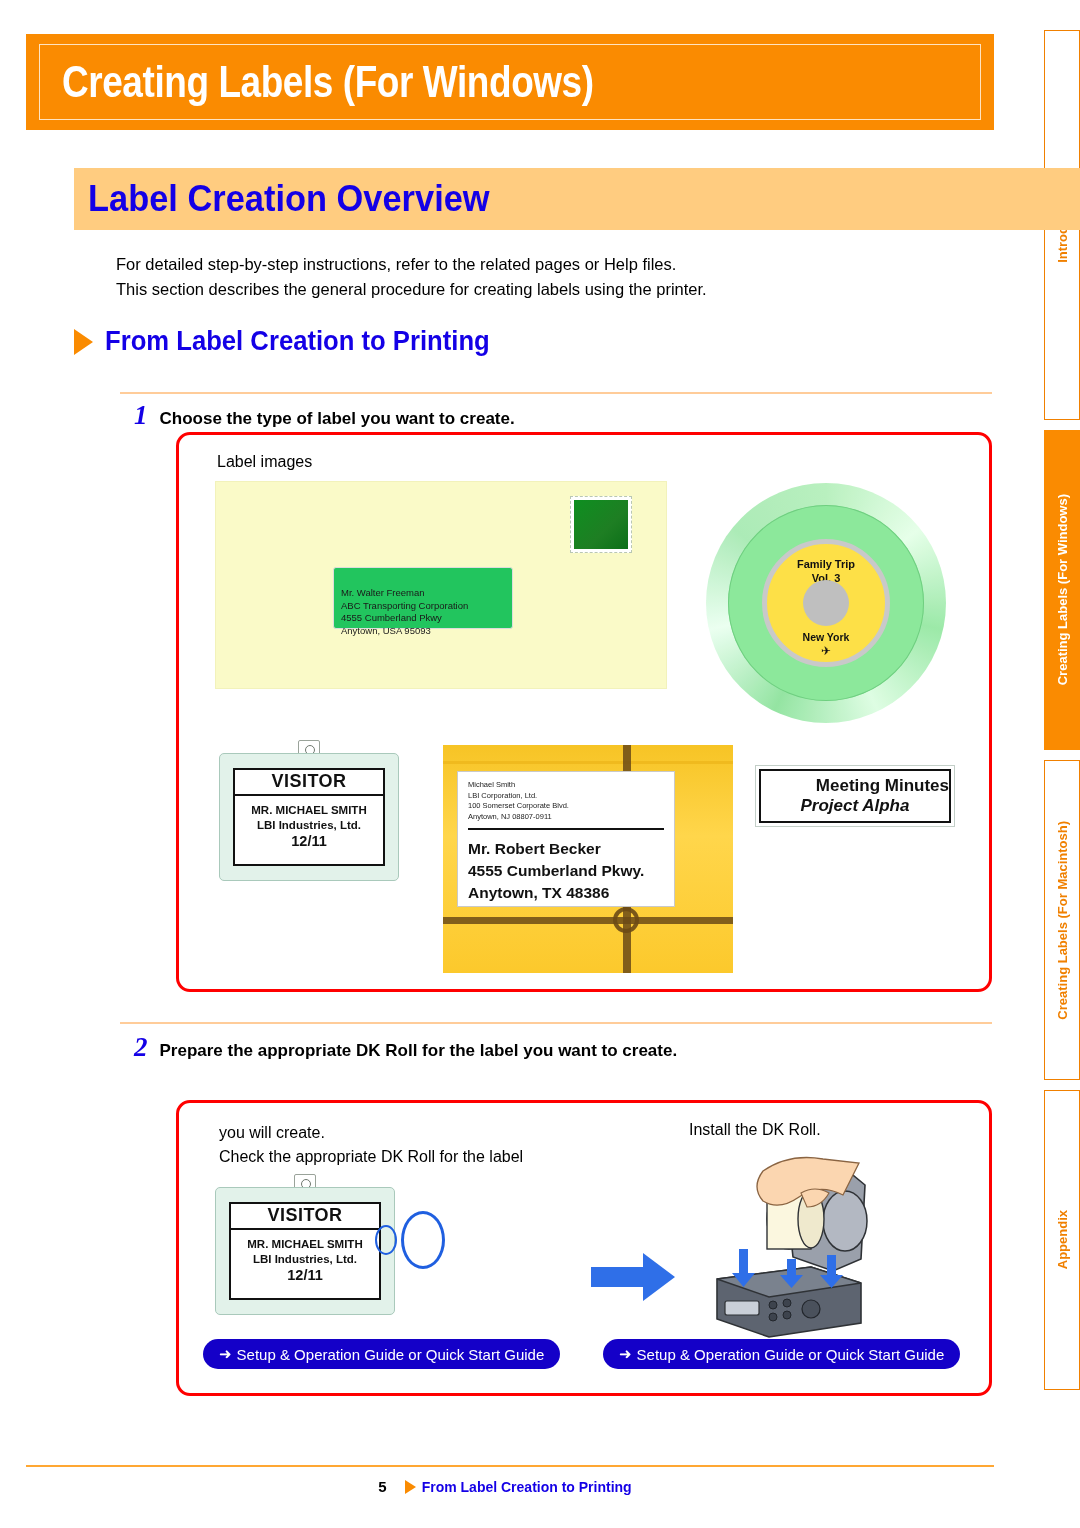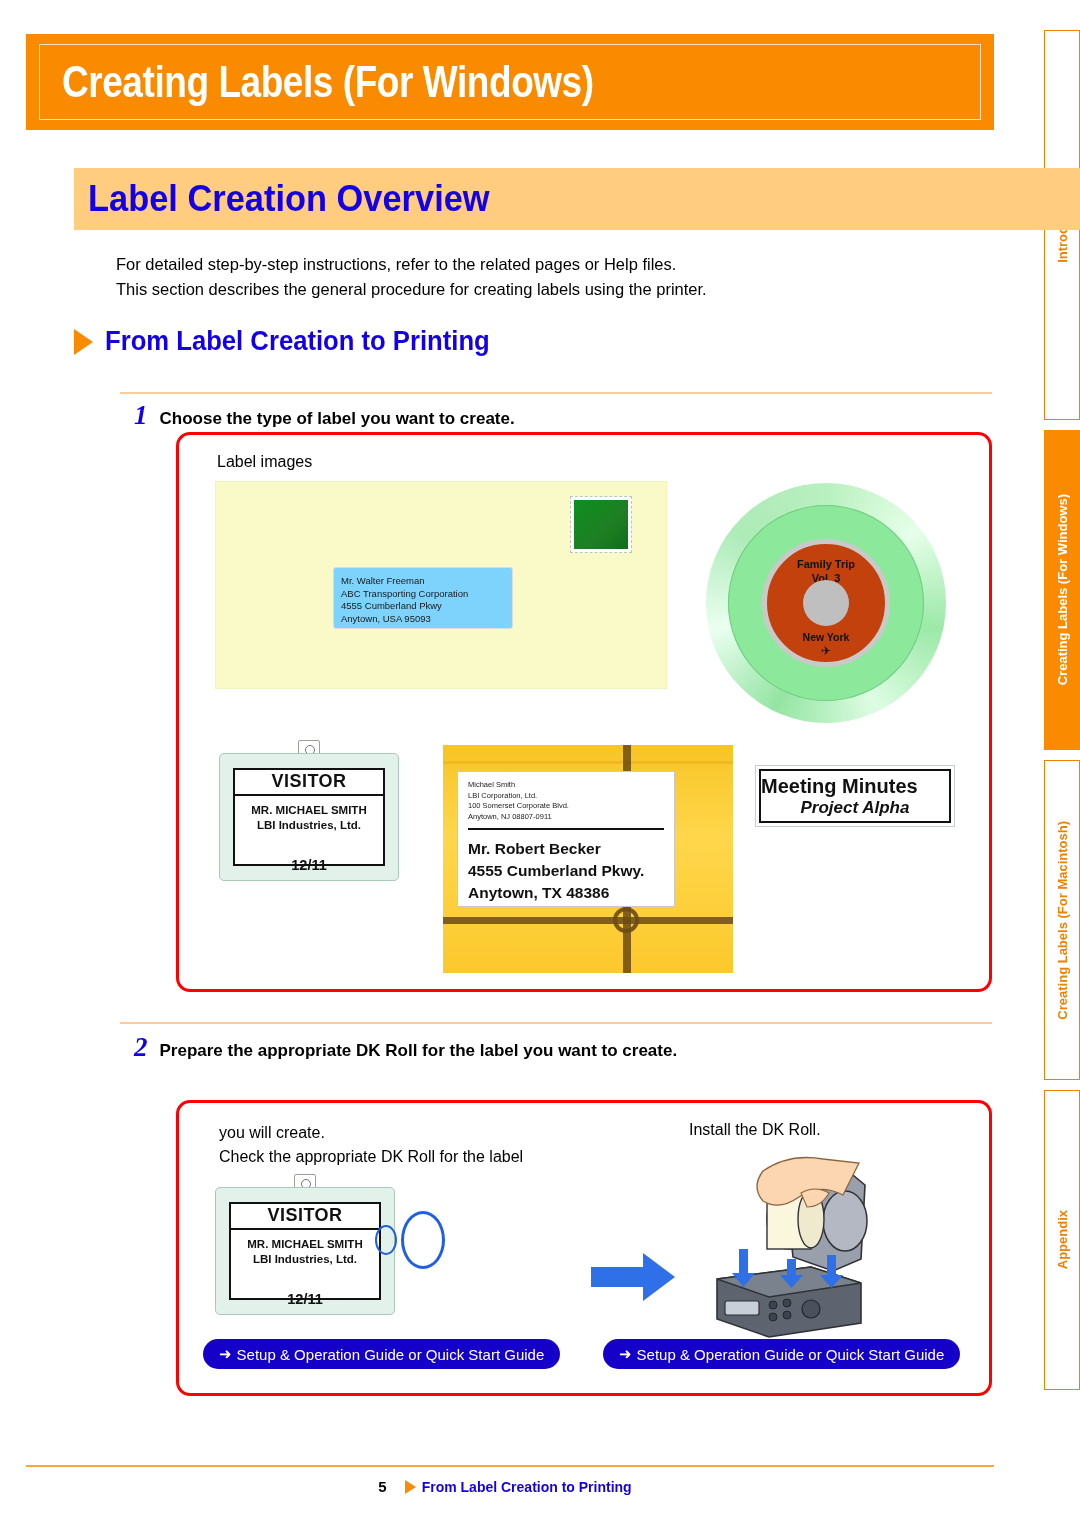--- a/index.html
+++ b/index.html
@@ -121,22 +121,22 @@
     box-shadow:inset 0 0 0 1px #f2f2bb;
   }
   #stamp {
     position:absolute; right:35px; top:15px; width:62px; height:57px;
     background:#fff; padding:3px;
     border:1px dashed #b9c7b3;
   }
   #stamp .ink { width:100%; height:100%; background:linear-gradient(135deg,#0e8f20,#1e7e23 60%,#0c6f18); }
   #env-label {
     position:absolute; left:118px; top:86px; width:180px; height:62px;
-    background:#7dd3fc; border:1px solid #dcdcdc; border-radius:3px;
-    padding:7px 7px;
+    background:#22c55e; border:1px solid #dcdcdc; border-radius:3px;
+    padding:19px 7px;
     font-size:9.5px; line-height:12.6px; color:#1a1a1a;
     font-family:"Liberation Sans", sans-serif;
   }
 
   
   #cd-wrap { position:absolute; left:703px; top:480px; width:240px; height:240px; }
   #cd-glow {
     position:absolute; inset:0; border-radius:50%;
     background:
       radial-gradient(circle at 50% 50%, #ffffff 0 28%, rgba(255,255,255,0) 29%),
@@ -144,21 +144,21 @@
     opacity:.95;
   }
   #cd-disc {
     position:absolute; left:22px; top:22px; width:196px; height:196px;
     border-radius:50%;
     background:#8CE89B;
     box-shadow:0 0 0 1px #6fce80 inset;
   }
   #cd-face {
     position:absolute; left:34px; top:34px; width:128px; height:128px;
-    border-radius:50%; background:#c2410c; border:5px solid #c9c9c9;
+    border-radius:50%; background:#fde047; border:5px solid #c9c9c9;
     display:flex; flex-direction:column; align-items:center;
   }
   #cd-hole {
     position:absolute; left:50%; top:50%; width:46px; height:46px; margin:-23px 0 0 -23px;
     border-radius:50%; background:#bfbfbf;
   }
   #cd-top { margin-top:13px; text-align:center; font-size:11px; font-weight:bold; line-height:14px; color:#111; }
   #cd-bottom { position:absolute; bottom:19px; font-size:10.5px; font-weight:bold; color:#111; }
   #cd-icon { position:absolute; bottom:4px; font-size:12px; color:#111; }
 
@@ -181,21 +181,21 @@
     position:absolute; left:13px; top:14px; right:13px; bottom:14px;
     background:#fff; border:2px solid #111;
     display:flex; flex-direction:column;
   }
   .badge .visitor {
     text-align:center; font-size:18px; font-weight:bold; color:#111;
     border-bottom:2px solid #111; padding:1px 0 2px;
     letter-spacing:.5px;
   }
   .badge .who { text-align:center; font-size:11.5px; font-weight:bold; color:#111; margin-top:7px; line-height:15px; }
-  .badge .date { text-align:center; font-size:14.5px; font-weight:bold; color:#111; margin-top:24px; }
+  .badge .date { text-align:center; font-size:14.5px; font-weight:bold; color:#111; margin-top:0; }
 
   
   #package {
     position:absolute; left:428px; top:742px; width:290px; height:228px;
     background:#FFD03A;
     background-image:linear-gradient(#f7c425,#ffd64b 40%,#fcc92c);
   }
   #package .twine-v { position:absolute; left:180px; top:0; width:8px; height:100%; background:#6b4a16; opacity:.85; }
   #package .twine-h { position:absolute; left:0; top:172px; width:100%; height:7px; background:#6b4a16; opacity:.85; }
   #package .knot {
@@ -210,21 +210,21 @@
   #pkg-label .from { font-size:7.5px; line-height:10.5px; color:#222; }
   #pkg-label .divider { height:2px; background:#111; margin:6px 0 8px; }
   #pkg-label .to { font-size:15.5px; font-weight:bold; line-height:22px; color:#111; }
 
   
   #binder {
     position:absolute; left:752px; top:762px; width:200px; height:62px;
     background:#ffffff; border:1px solid #c3cfc8; padding:3px;
   }
   #binder .inner { border:2px solid #111; height:100%; display:flex; flex-direction:column; justify-content:center; }
-  #binder .l1 { text-align:left; font-size:20px; font-weight:bold; color:#111; }
+  #binder .l1 { text-align:right; font-size:17px; font-weight:bold; color:#111; }
   #binder .l2 { text-align:center; font-size:17px; font-weight:bold; font-style:italic; color:#111; }
   .ellipse-blue { position:absolute; border:3px solid #1F5FE0; border-radius:50%; }
 
   
   #printer { position:absolute; left:690px; top:1140px; width:210px; height:200px; }
 
   
   .pill {
     position:absolute; height:30px; background:#1400C8; border-radius:15px;
     color:#fff; font-size:15px; display:flex; align-items:center;

